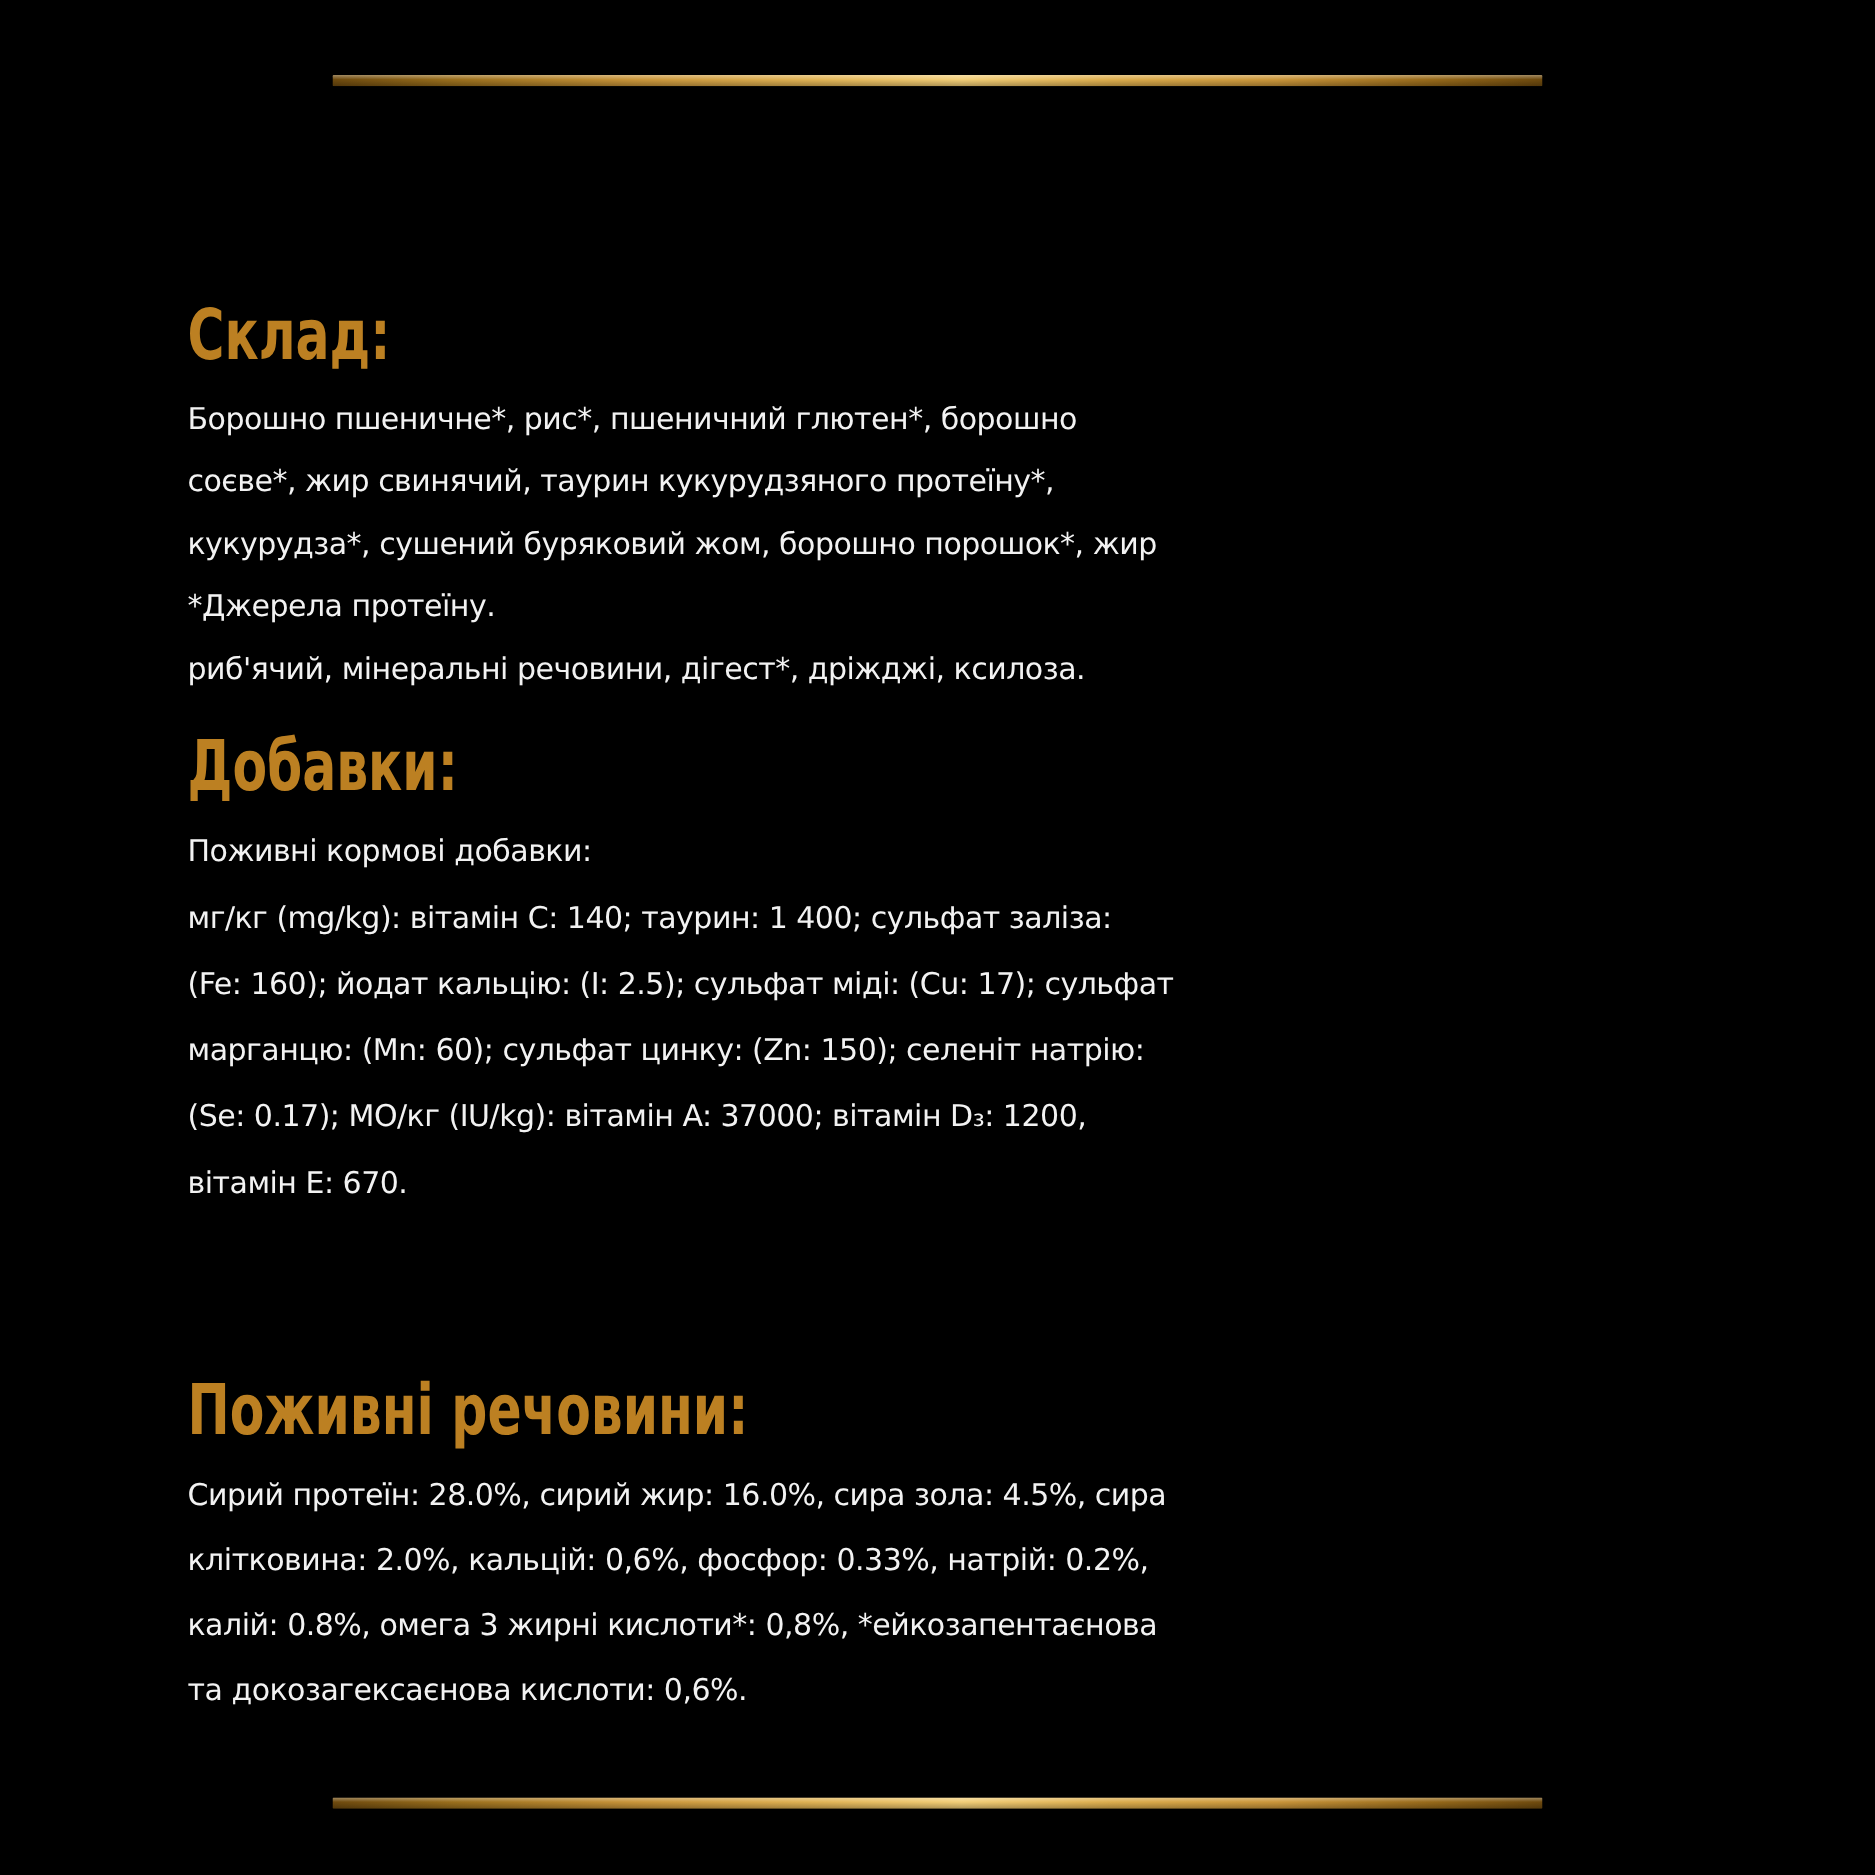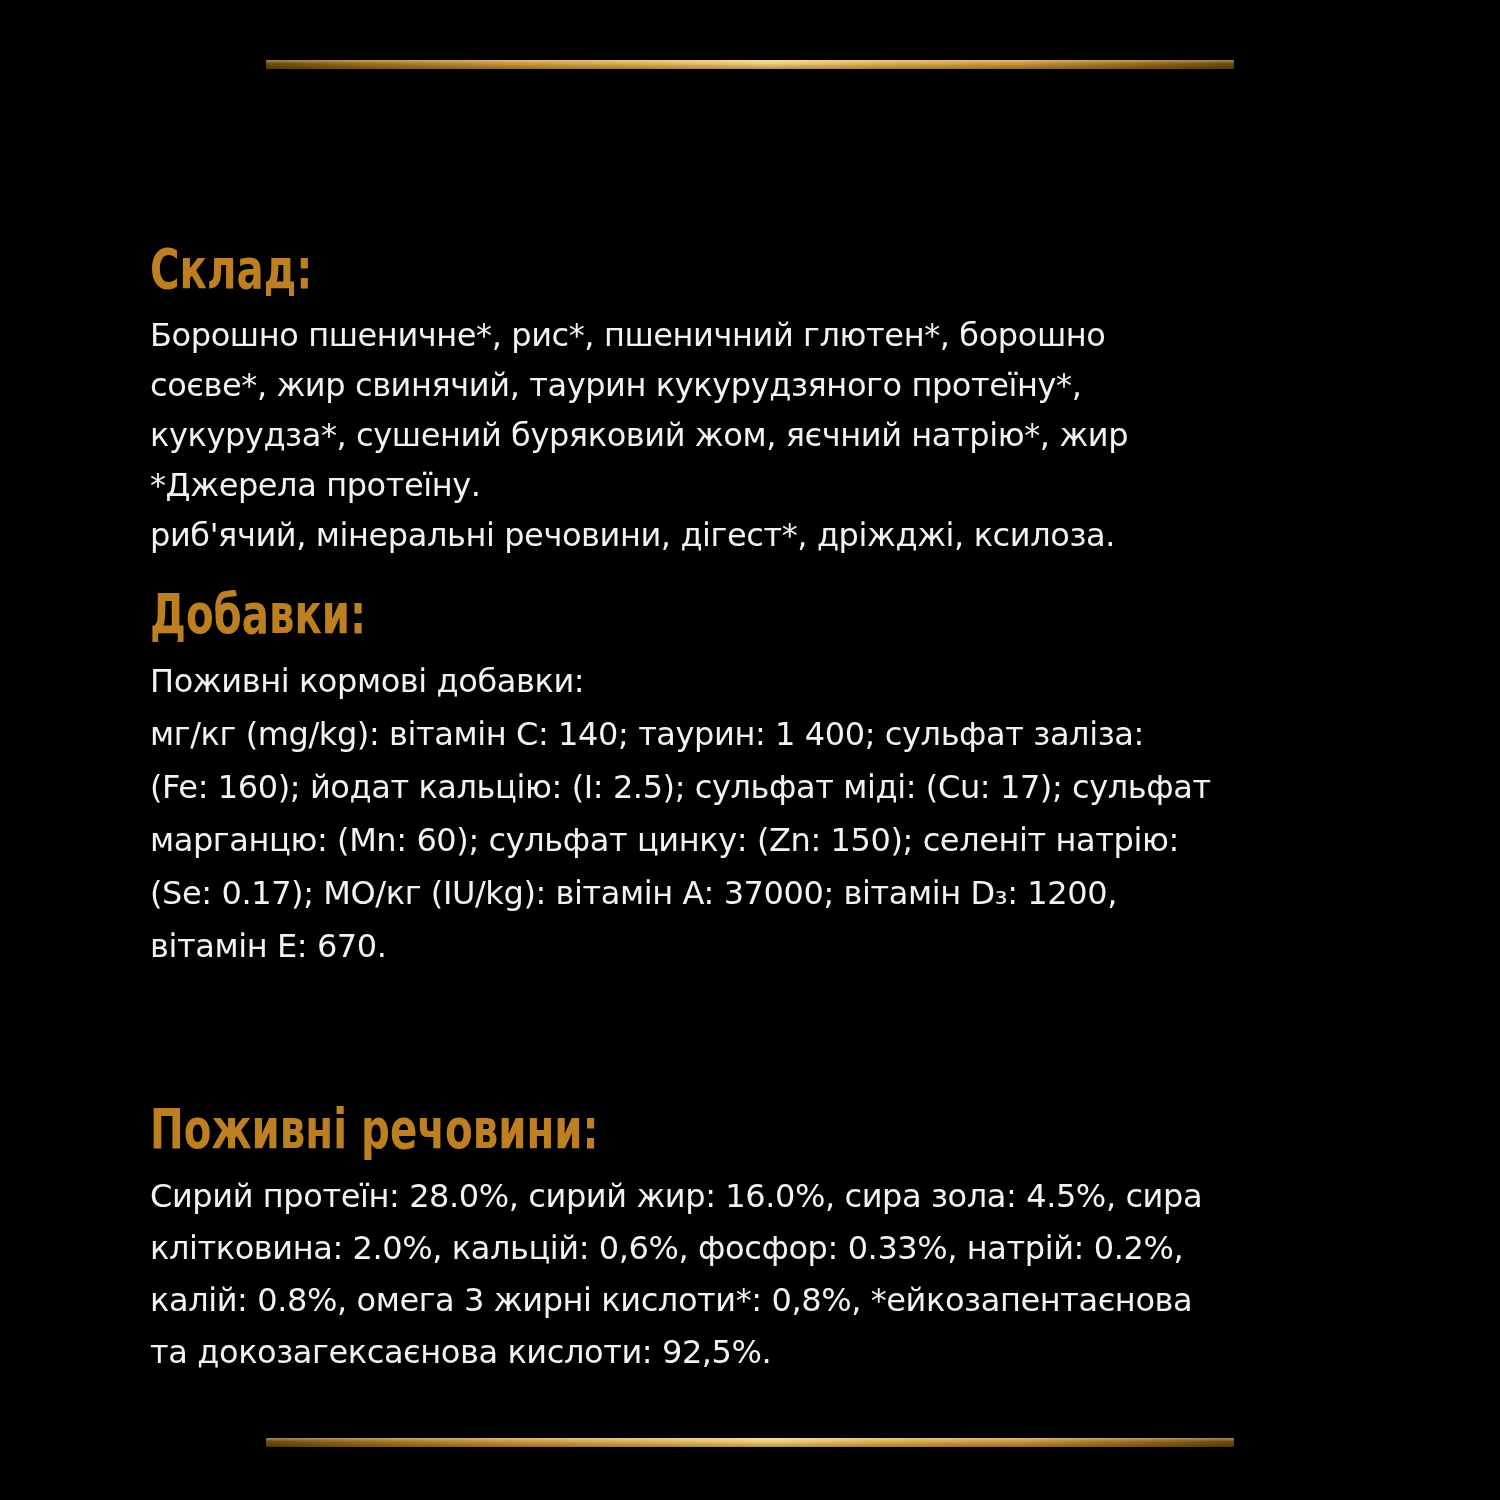--- a/index.html
+++ b/index.html
@@ -39,41 +39,41 @@
   .sec-2{top:585px}
   .sec-3{top:1100px}
   .heading{
     margin:0 0 12px 0;
     font-size:56px;line-height:58px;font-weight:bold;
     color:var(--accent);
     transform:scaleX(.72);transform-origin:left center;
     white-space:nowrap;
   }
   .line{
-    font-size:32px;line-height:50px;
+    font-size:24px;line-height:50px;
     color:var(--text);
     white-space:nowrap;
     letter-spacing:-0.4px;
   }
   .sec-2 .line{line-height:53px}
   .sec-3 .line{line-height:52px}
 </style>
 </head>
 <body>
 
 <div>
 
   <div class="gold-bar top"></div>
 
   <section class="sec sec-1">
     <h2 class="heading">Склад:</h2>
     <div>
       <div class="line">Борошно пшеничне*, рис*, пшеничний глютен*, борошно</div>
       <div class="line">соєве*, жир свинячий, таурин кукурудзяного протеїну*,</div>
-      <div class="line">кукурудза*, сушений буряковий жом, яєчний натрію*, жир</div>
+      <div class="line">кукурудза*, сушений буряковий жом, борошно порошок*, жир</div>
       <div class="line">*Джерела протеїну.</div>
       <div class="line">риб'ячий, мінеральні речовини, дігест*, дріжджі, ксилоза.</div>
     </div>
   </section>
 
   <section class="sec sec-2">
     <h2 class="heading">Добавки:</h2>
     <div>
       <div class="line">Поживні кормові добавки:</div>
       <div class="line">мг/кг (mg/kg): вітамін C: 140; таурин: 1 400; сульфат заліза:</div>
@@ -83,19 +83,19 @@
       <div class="line">вітамін E: 670.</div>
     </div>
   </section>
 
   <section class="sec sec-3">
     <h2 class="heading">Поживні речовини:</h2>
     <div>
       <div class="line">Сирий протеїн: 28.0%, сирий жир: 16.0%, сира зола: 4.5%, сира</div>
       <div class="line">клітковина: 2.0%, кальцій: 0,6%, фосфор: 0.33%, натрій: 0.2%,</div>
       <div class="line">калій: 0.8%, омега 3 жирні кислоти*: 0,8%, *ейкозапентаєнова</div>
-      <div class="line">та докозагексаєнова кислоти: 92,5%.</div>
+      <div class="line">та докозагексаєнова кислоти: 0,6%.</div>
     </div>
   </section>
 
   <div class="gold-bar bottom"></div>
 
 </div>
 
 </body></html>

